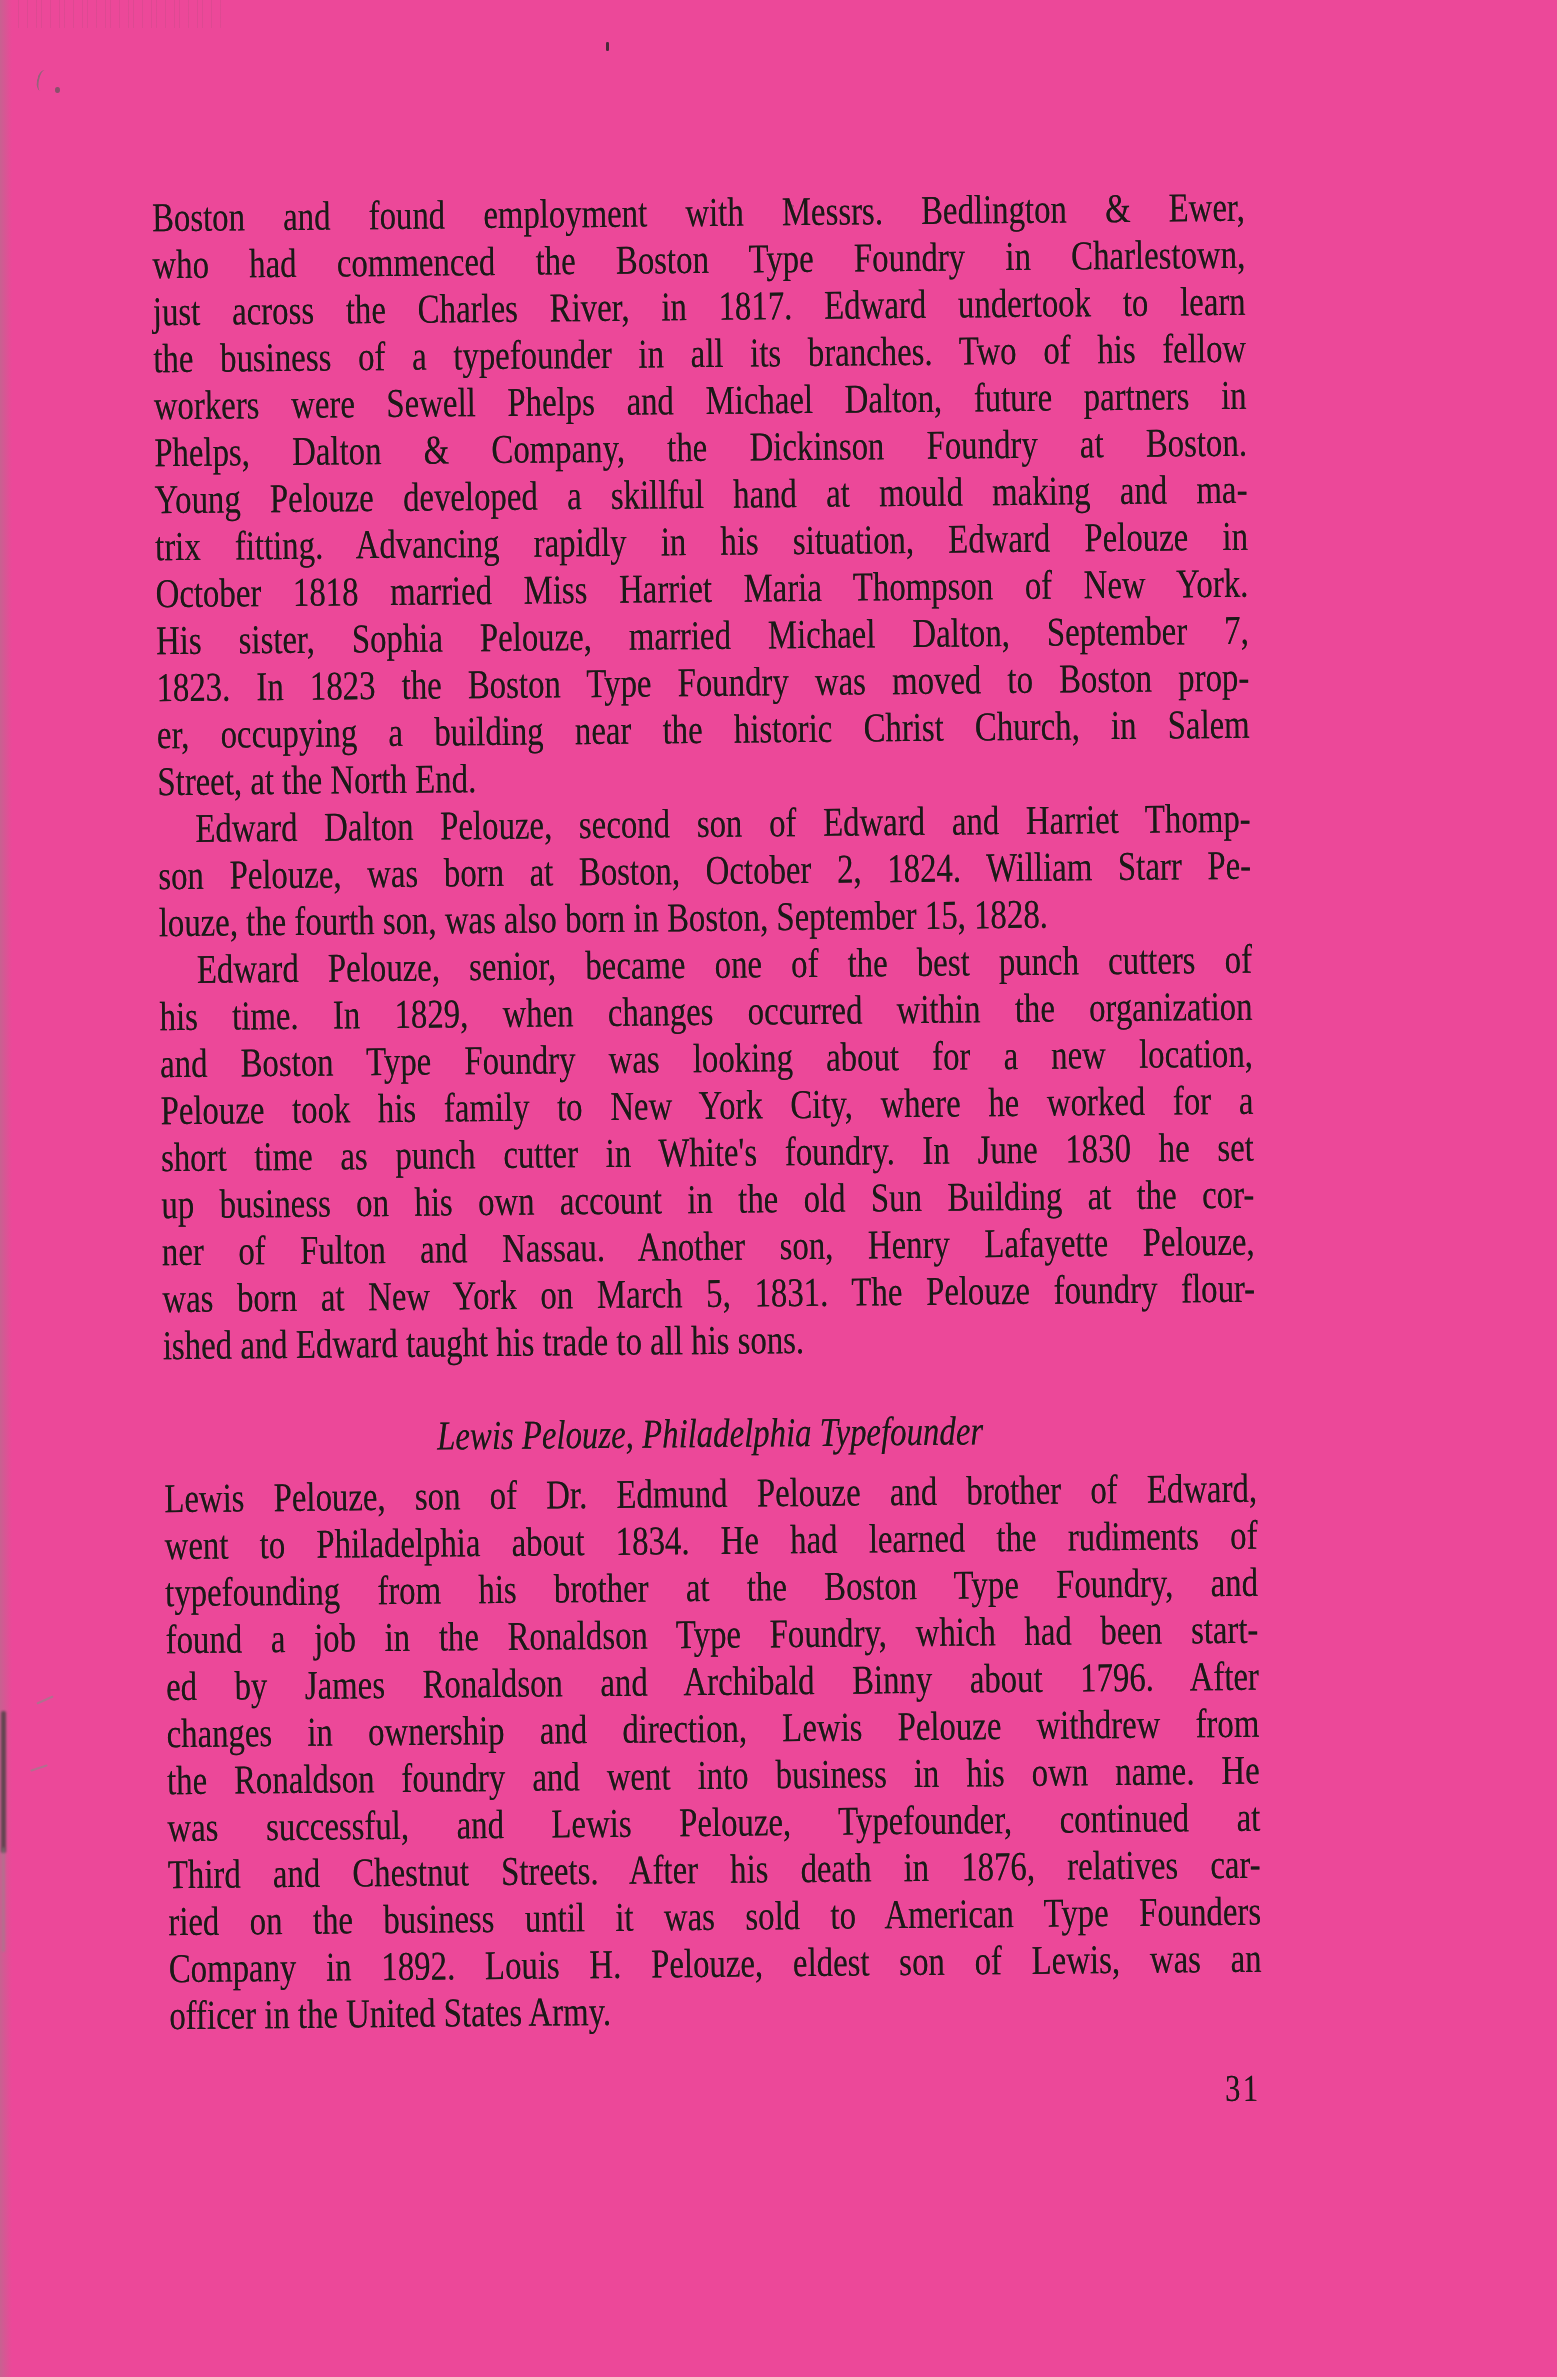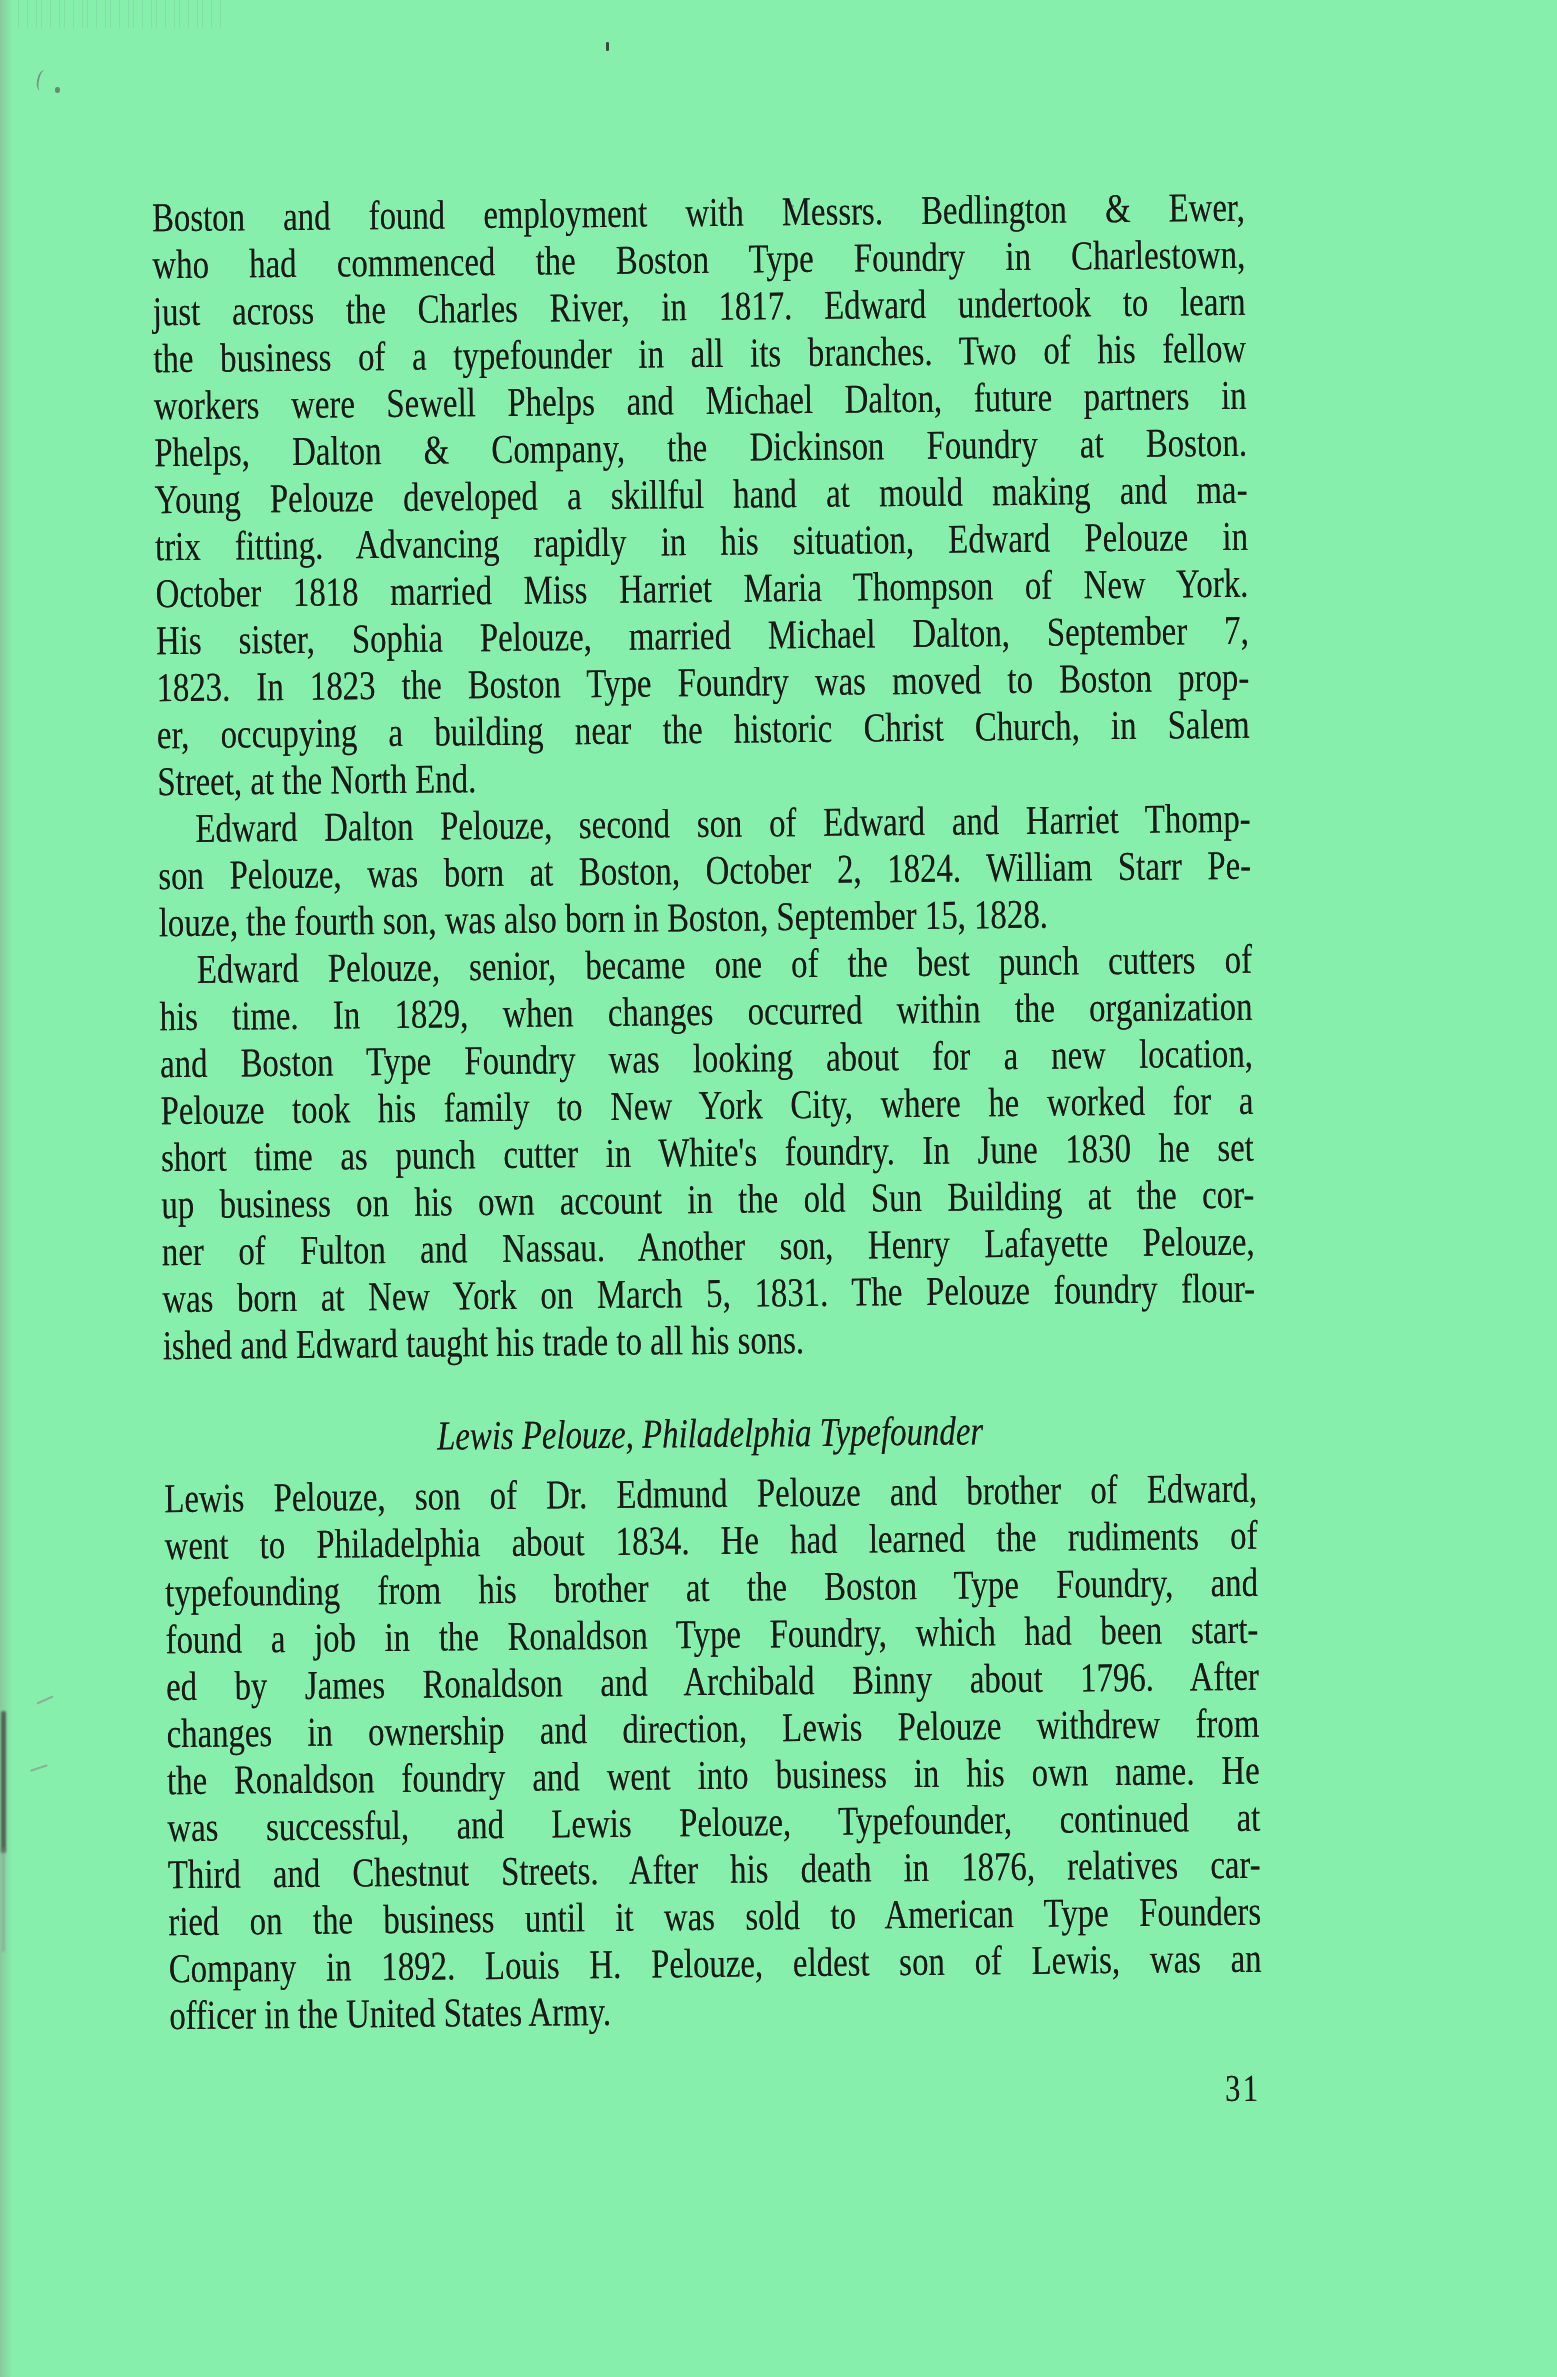--- a/index.html
+++ b/index.html
@@ -1,19 +1,19 @@
 <!DOCTYPE html>
 <html style="font-size:10.5px"><head>
 <meta charset="utf-8">
 <style>
   html,body{margin:0;padding:0;background:#e8e8e6;}
   .page{
     position:relative;
     width:1557px;height:2377px;
-    background:#86efac;
+    background:#ec4899;
     overflow:hidden;
     font-family:"Liberation Serif","DejaVu Serif",serif;
   }
   
   .edge-left{
     position:absolute;left:0;top:0;bottom:0;width:12px;
     background:linear-gradient(to right, rgba(140,138,130,0.38), rgba(140,138,130,0.0));
   }
   .binding-mark{
     position:absolute;left:1.3px;top:1711px;width:4.6px;height:142px;

